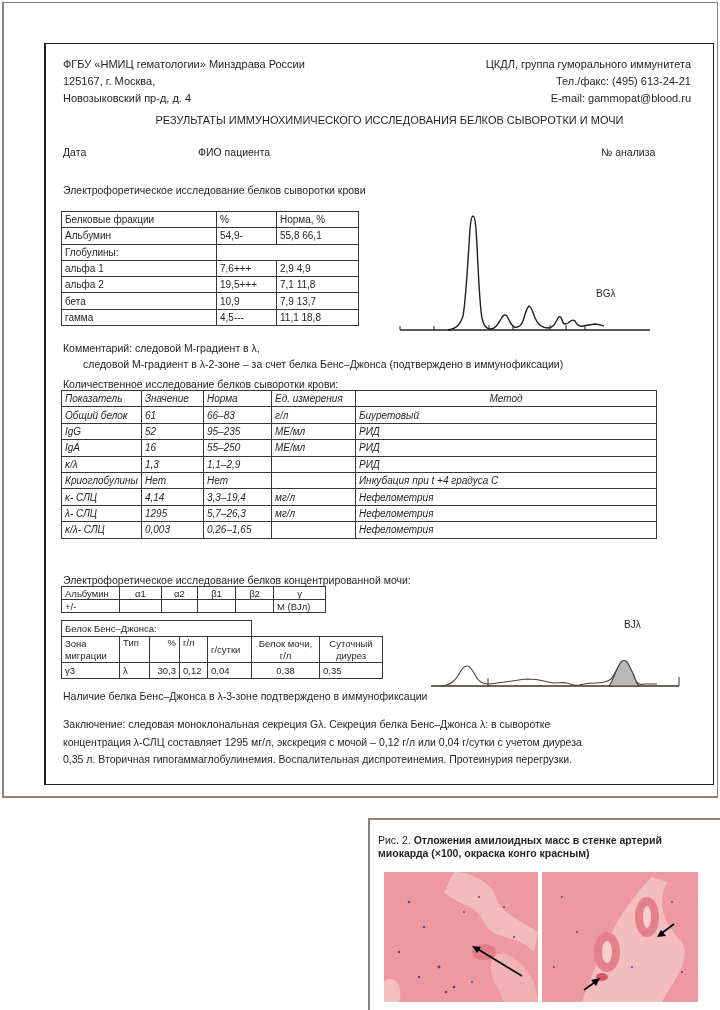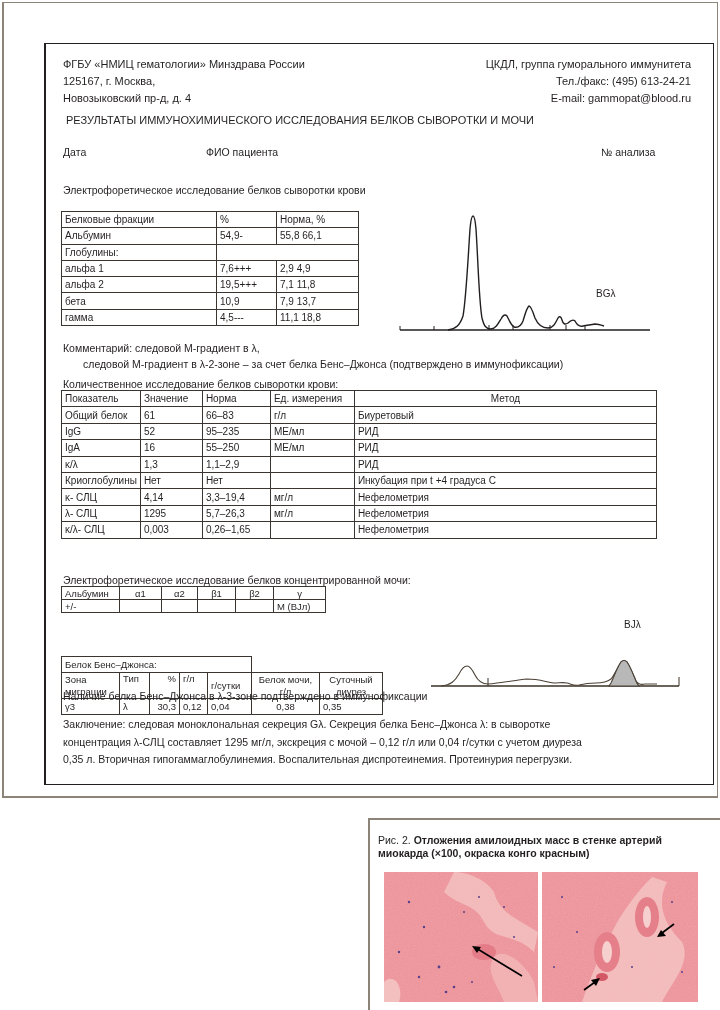--- a/index.html
+++ b/index.html
@@ -16,33 +16,33 @@
 
   .sheet {
     position: absolute; left: 40px; top: 40px; width: 670px; height: 742px;
     border: 1px solid #231f20; border-left-width: 2px; background: #fff;
   }
   .abs { position: absolute; white-space: nowrap; }
   .t11 { font-size: 11px; }
   .t10 { font-size: 10.5px; }
   .hdr-left { left: 17px; top: 12px; line-height: 17px; }
   .hdr-right { right: 22px; top: 12px; line-height: 17px; text-align: right; }
-  .title { left: 0; width: 100%; top: 70px; text-align: left; font-size: 11px; padding-left: 20px; }
+  .title { left: 0; width: 100%; top: 70px; text-align: center; font-size: 11px; padding-left: 20px; }
   .row-date { top: 102px; }
 
   table { border-collapse: collapse; font-size: 10px; }
   td, th { border: 1px solid #3a3530; padding: 0 3px; height: 16px; font-weight: normal; text-align: left; vertical-align: middle; white-space: nowrap; }
 
   .fractions { position: absolute; left: 15px; top: 167px; width: 298px; }
   .fractions td { height: 16.3px; }
-  .quant { position: absolute; left: 15px; top: 346px; width: 596px; }
+  .quant { position: absolute; left: 15px; top: 346px; width: 596px; font-style: italic; }
   .quant td { height: 16.4px; }
   .urine { position: absolute; left: 15px; top: 542px; width: 265px; }
   .urine td { height: 13px; font-size: 9.5px; }
-  .bj { position: absolute; left: 15px; top: 612px; width: 322px; }
+  .bj { position: absolute; left: 15px; top: 576px; width: 322px; }
   .bj td { font-size: 9.5px; }
 
   .chart-svg { position: absolute; }
   .fig2 {
     position: absolute; left: 368px; top: 818px; width: 352px; height: 192px;
     border: 2px solid #8c8478; border-right: none; border-bottom: none; background: #fff;
   }
   .fig2-caption { position: absolute; left: 8px; top: 14px; font-size: 10.5px; font-weight: bold; line-height: 13px; width: 320px; }
   .fig2-caption .fig-num { font-weight: normal; }
   .micro { position: absolute; top: 52px; height: 130px; overflow: hidden; }
@@ -60,21 +60,21 @@
     </div>
     <div class="abs t11 hdr-right">
       <div>ЦКДЛ, группа гуморального иммунитета</div>
       <div>Тел./факс: (495) 613-24-21</div>
       <div>E-mail: gammopat@blood.ru</div>
     </div>
 
     <div class="abs title">РЕЗУЛЬТАТЫ ИММУНОХИМИЧЕСКОГО ИССЛЕДОВАНИЯ БЕЛКОВ СЫВОРОТКИ И МОЧИ</div>
 
     <div class="abs t10 row-date" style="left:17px;">Дата</div>
-    <div class="abs t10 row-date" style="left:160px;text-align:right;">ФИО пациента</div>
+    <div class="abs t10 row-date" style="left:152px;text-align:right;">ФИО пациента</div>
     <div class="abs t10 row-date" style="left:555px;">№ анализа</div>
 
     <div class="abs t10" style="left:17px; top:140px;">Электрофоретическое исследование белков сыворотки крови</div>
 
     <table class="fractions">
       <tbody>
           <tr>
         <td style="width:155px">Белковые фракции</td>
         <td style="width:60px">%</td>
         <td>Норма, %</td>

